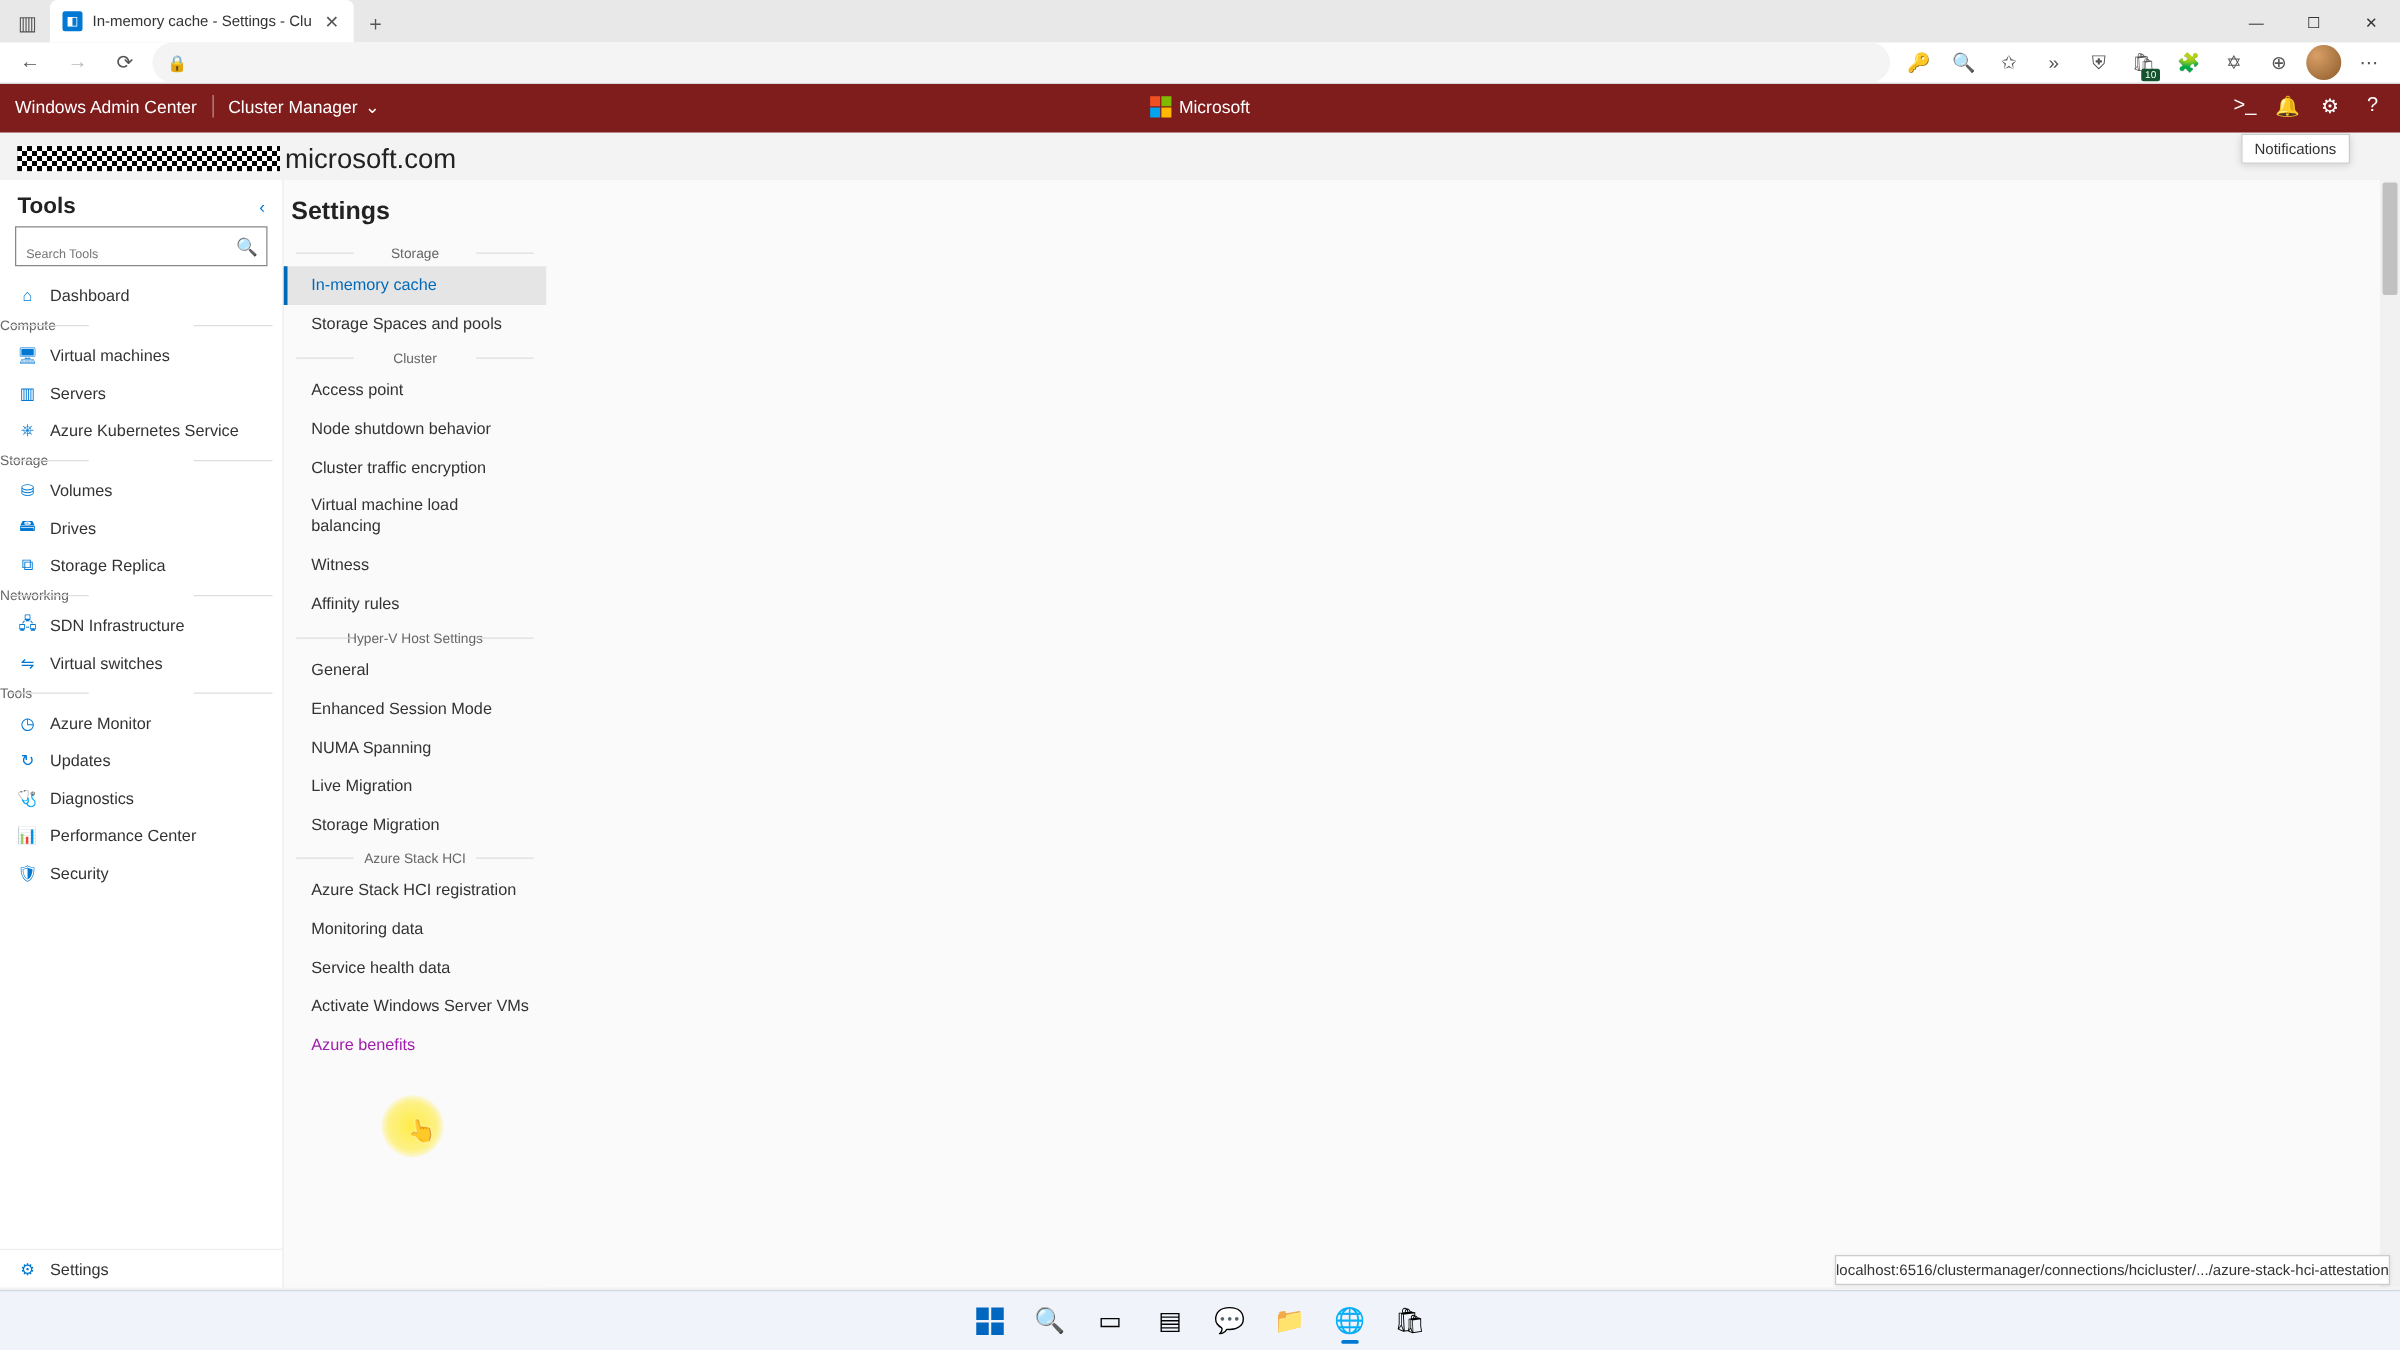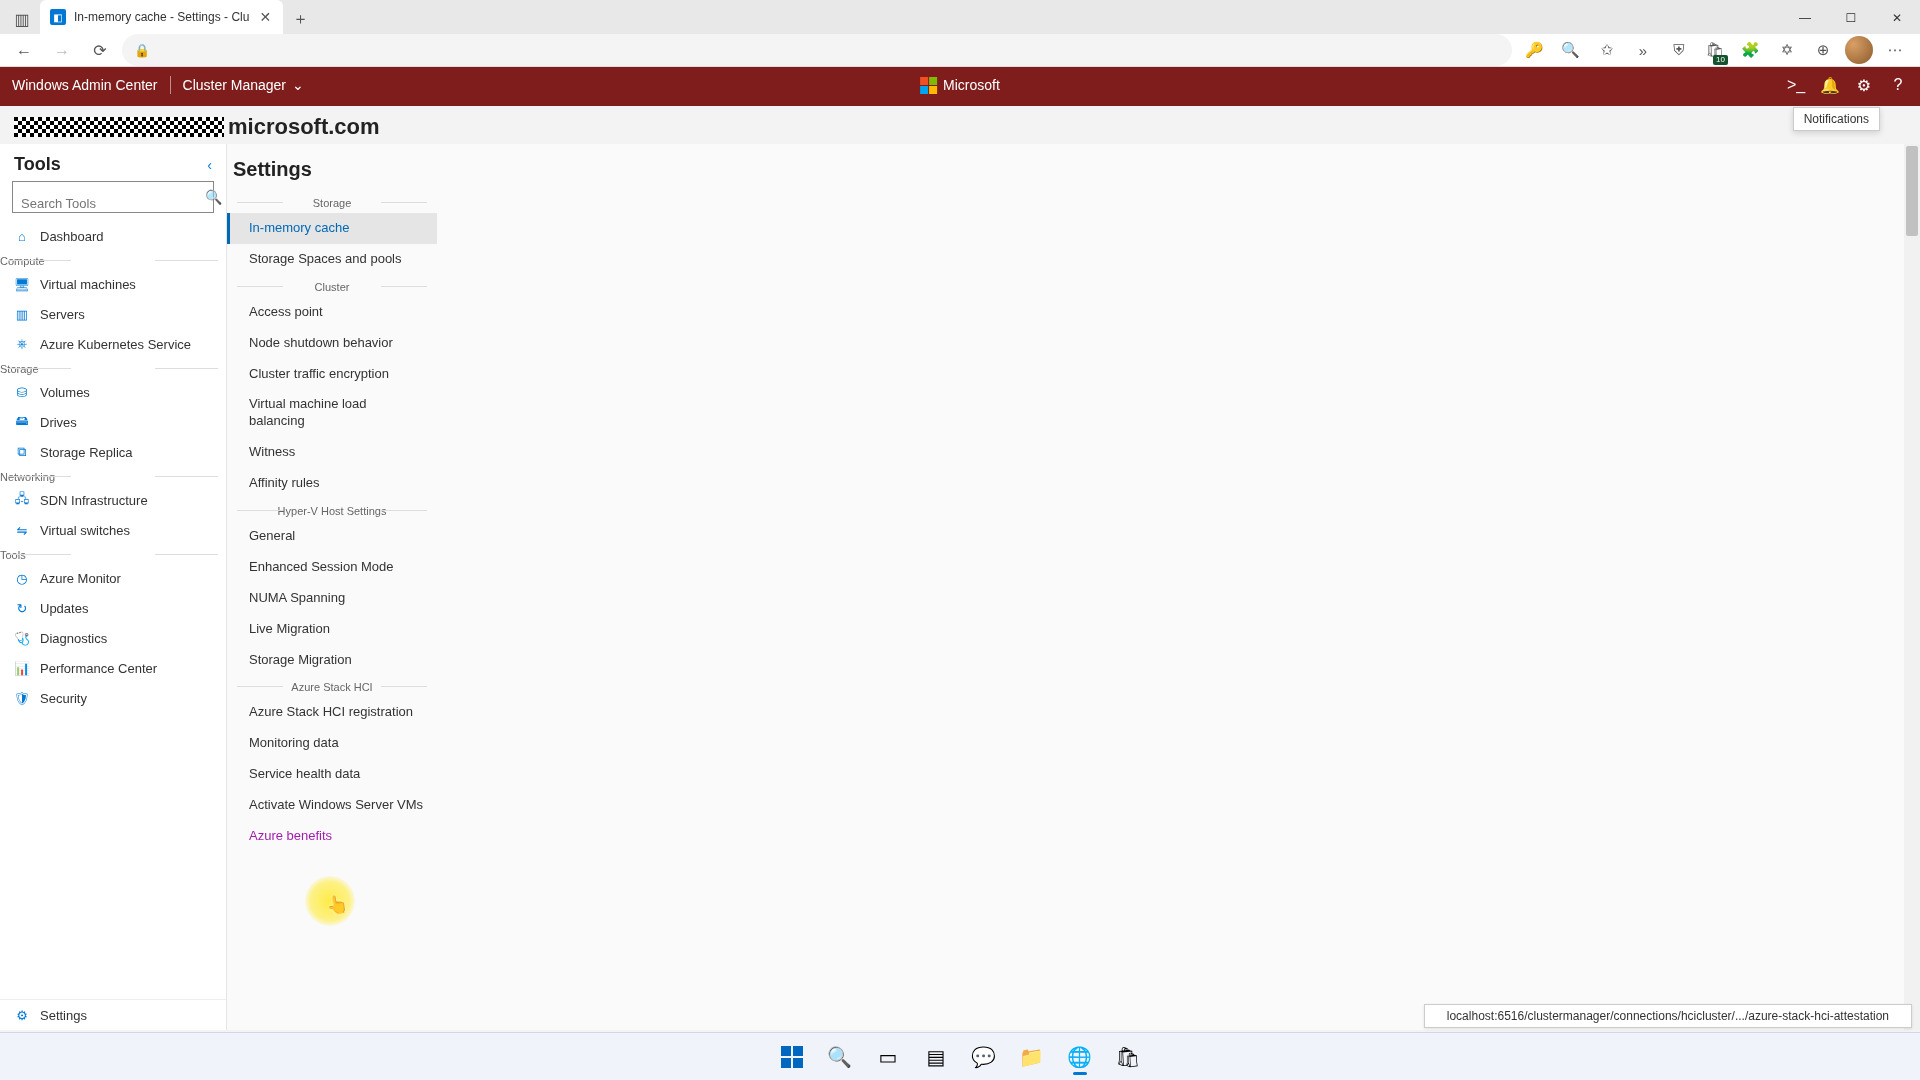--- a/index.html
+++ b/index.html
@@ -35,32 +35,32 @@
 .wac-dd { display:flex; align-items:center; gap:6px; cursor:pointer; }
 .wac-center { position:absolute; left:50%; transform:translateX(-50%); display:flex; align-items:center; gap:6px; font-size:14px;}
 .ms-logo { display:grid; grid-template-columns:8px 8px; grid-template-rows:8px 8px; gap:1px;}
 .ms-logo span:nth-child(1){background:#f25022;} .ms-logo span:nth-child(2){background:#7fba00;}
 .ms-logo span:nth-child(3){background:#00a4ef;} .ms-logo span:nth-child(4){background:#ffb900;}
 .wac-right { margin-left:auto; display:flex; align-items:center; gap:14px; position:relative;}
 .wac-icon { width:20px; height:20px; display:flex; align-items:center; justify-content:center; font-size:16px; cursor:pointer;}
 .notif-tooltip { position:absolute; top:32px; right:28px; background:#fff; color:#333; border:1px solid #ccc; padding:4px 10px; font-size:12px; white-space:nowrap; box-shadow:0 2px 6px rgba(0,0,0,0.15);}
 
 
-.host-line { padding:8px 14px 4px; font-size:22px; font-weight:700; color:#222; display:flex; align-items:center; gap:4px;}
+.host-line { padding:8px 14px 4px; font-size:22px; font-weight:400; color:#222; display:flex; align-items:center; gap:4px;}
 .pixelated { display:inline-block; width:210px; height:20px; background: repeating-linear-gradient(90deg,#222 0 4px,#fff 4px 8px), repeating-linear-gradient(0deg,#222 0 4px,#fff 4px 8px); background-blend-mode:difference; filter:contrast(2); }
 
 
 .main { display:flex; height: calc(1080px - 64px - 42px - 40px - 48px); }
 .tools-panel { width:227px; border-right:1px solid #e5e5e5; display:flex; flex-direction:column; background:#fff; }
 .tools-header { display:flex; align-items:center; justify-content:space-between; padding:10px 14px 6px; }
 .tools-header h2 { font-size:18px; font-weight:600; color:#222;}
 .collapse-btn { color:#0078d4; font-size:14px; cursor:pointer;}
 .search-wrap { padding:0 12px 8px; }
 .search-box { display:flex; align-items:center; border:1px solid #8a8886; height:32px; }
-.search-box input { flex:1; border:none; outline:none; padding:0 8px; font-size:13px; background:transparent;margin-top:12px;}
+.search-box input { flex:1; border:none; outline:none; padding:0 8px; font-size:10px; background:transparent;margin-top:12px;}
 .search-box .sicon { width:30px; text-align:center; color:#555; font-size:14px;}
 .tool-group { font-size:11px; color:#666; text-align:left; padding:4px 0 2px; position:relative;}
 .tool-group::before, .tool-group::after { content:""; position:absolute; top:50%; width:28%; height:1px; background:#ddd;}
 .tool-group::before{left:8px;} .tool-group::after{right:8px;}
 .tool-item { display:flex; align-items:center; gap:10px; padding:7px 14px; font-size:13px; color:#333; cursor:pointer;}
 .tool-item .ticon { width:16px; height:16px; display:flex; align-items:center; justify-content:center; color:#0078d4; font-size:13px;}
 .tools-spacer { flex:1; }
 .tool-item.settings { border-top:1px solid #eee; }
 
 
@@ -73,21 +73,21 @@
 .sitem { padding:7px 12px 7px 22px; font-size:13px; color:#333; cursor:pointer; line-height:1.3;}
 .sitem.active { color:#0069b8; border-left:3px solid #0069b8; padding-left:19px; background:#e5e5e5;}
 .sitem.hovered { color:#a21caf; }
 .content-area { flex:1; position:relative; }
 
 
 .highlight-spot { position:absolute; width:50px; height:50px; border-radius:50%; background: radial-gradient(circle, rgba(255,235,59,0.95) 0%, rgba(255,235,59,0.6) 55%, rgba(255,235,59,0) 75%); pointer-events:none; left:305px; top:876px; z-index:50;}
 .cursor-hand { position:absolute; left:326px; top:894px; font-size:18px; z-index:51; pointer-events:none; transform:rotate(-10deg); filter:drop-shadow(0 0 1px #fff);}
  
 
-.status-bar { position:fixed; bottom:52px; right:8px; background:#fff; border:1px solid #ccc; padding:4px 22px; font-size:12px; color:#333; max-width:520px; white-space:nowrap; overflow:hidden; box-shadow:0 1px 3px rgba(0,0,0,0.1);}
+.status-bar { position:fixed; bottom:52px; right:8px; background:#fff; border:1px solid #ccc; padding:4px 0; font-size:12px; color:#333; max-width:520px; white-space:nowrap; overflow:hidden; box-shadow:0 1px 3px rgba(0,0,0,0.1);}
 
 
 .taskbar { position:fixed; bottom:0; left:0; right:0; height:48px; background:#f0f3f9; border-top:1px solid #d0d7e5; display:flex; align-items:center; justify-content:center; gap:6px;}
 .tb-item { width:42px; height:40px; display:flex; align-items:center; justify-content:center; border-radius:4px; font-size:20px; position:relative;}
 .tb-item.active::after{content:"";position:absolute;bottom:2px;left:50%;transform:translateX(-50%);width:14px;height:3px;background:#0078d4;border-radius:2px;}
 .win-start { display:grid; grid-template-columns:10px 10px; grid-template-rows:10px 10px; gap:2px;}
 .win-start span{background:#0067c0;}
 
 
 .right-scroll { position:absolute; right:0; top:0; bottom:0; width:16px; background:#f1f1f1;}

